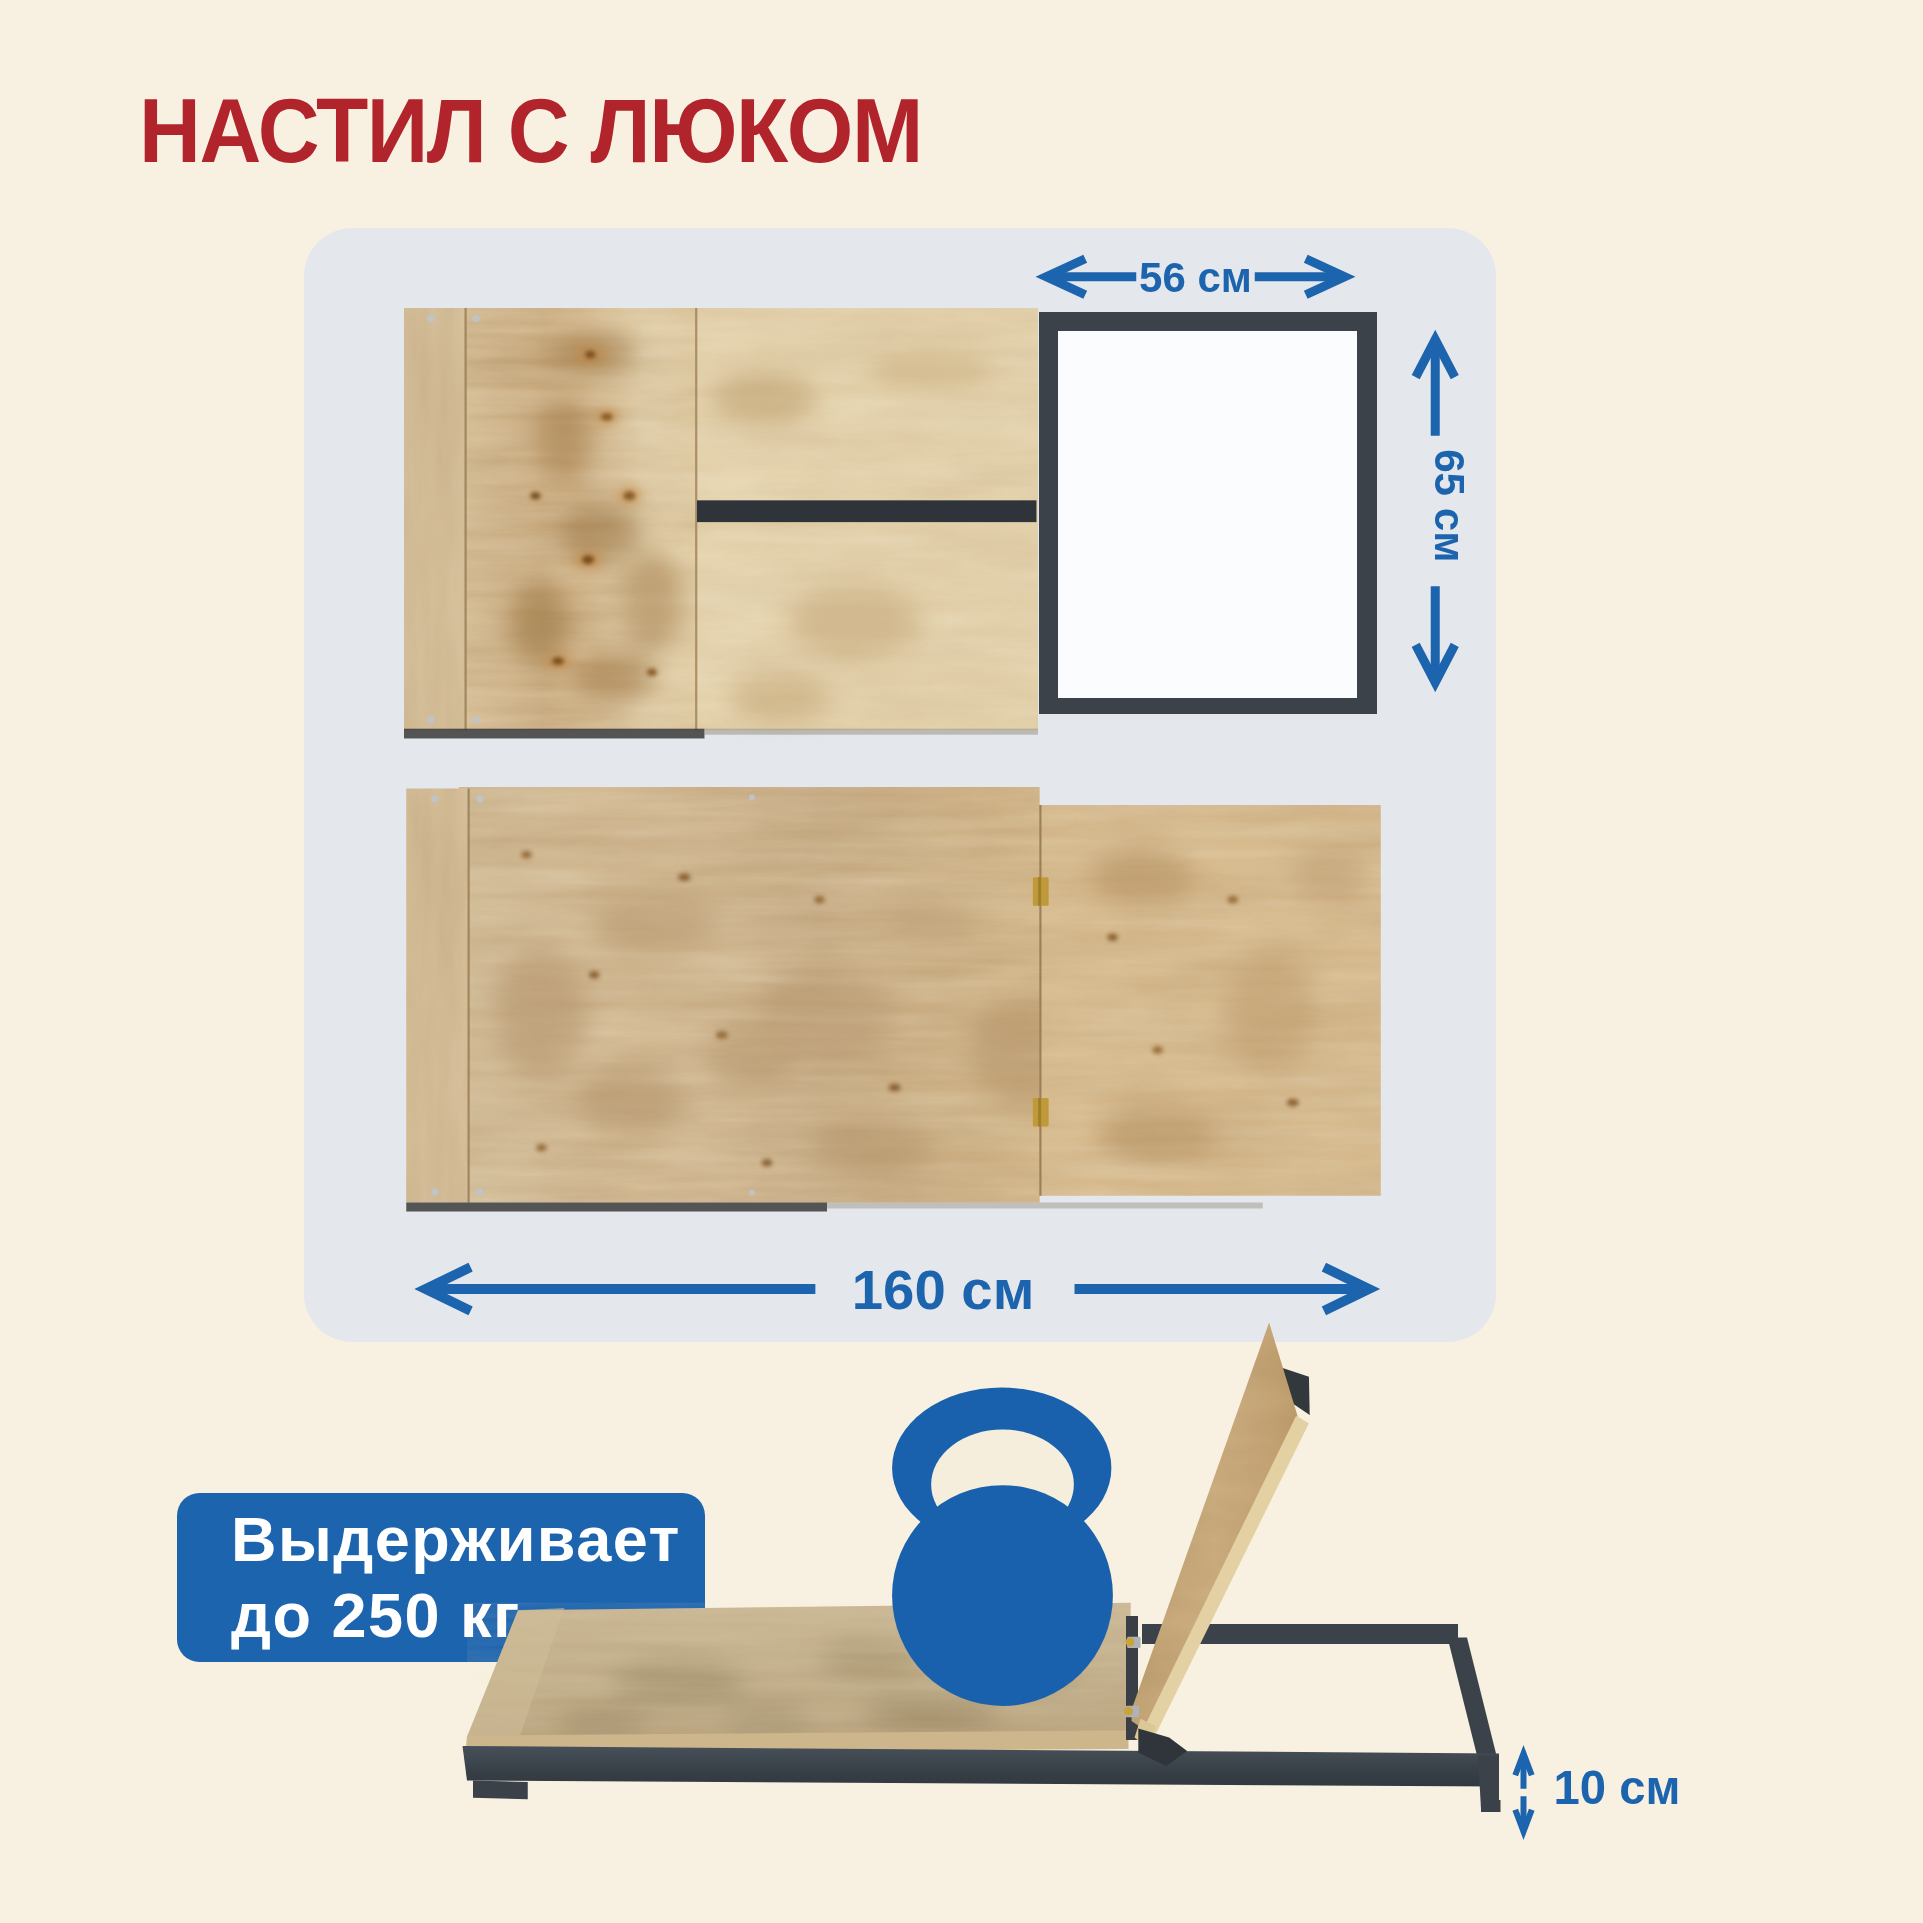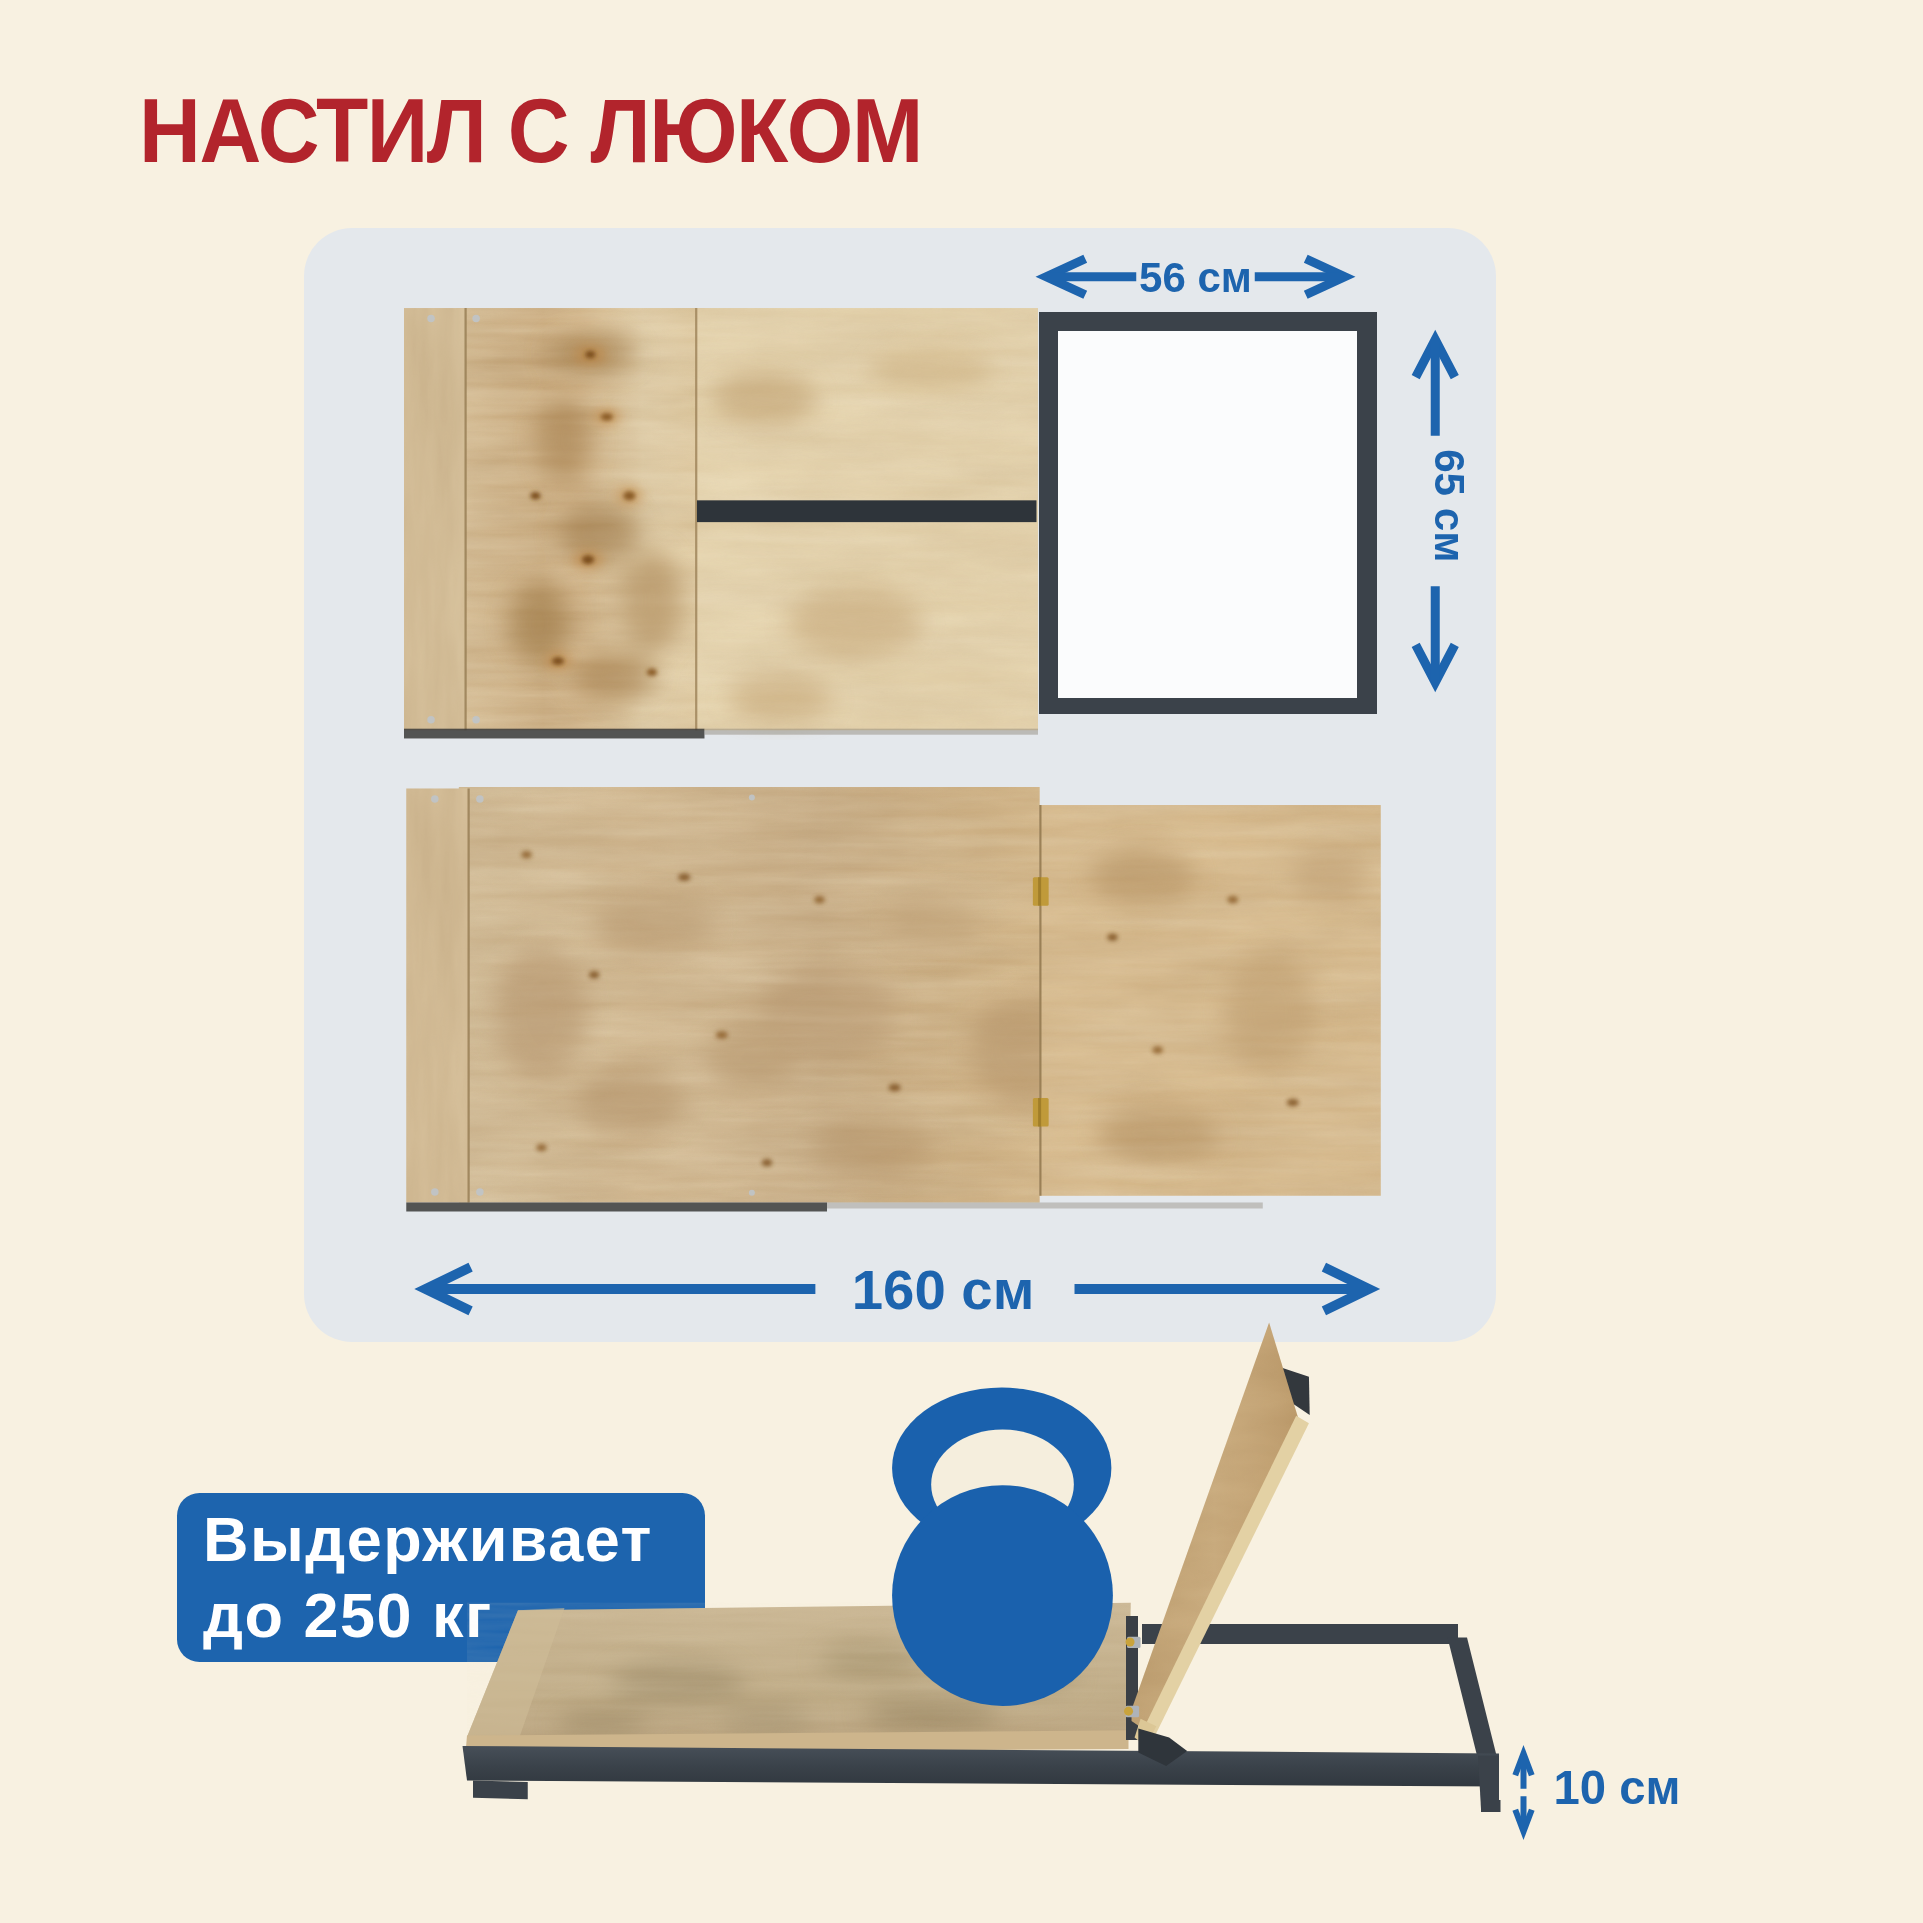--- a/index.html
+++ b/index.html
@@ -229,21 +229,21 @@
     <path d="M86 36 L26 65 L86 94"></path>
     <line x1="28" y1="65" x2="545" y2="65"></line>
     <path d="M1222 36 L1282 65 L1222 94"></path>
     <line x1="890" y1="65" x2="1280" y2="65"></line>
   </g>
   <text x="715" y="91" fill="#1d64ae" font-size="75" font-weight="bold" text-anchor="middle" font-family="Liberation Sans">160 см</text>
 </svg>
 
 <div class="abs" style="left:177px;top:1493px;width:528px;height:169px;border-radius:22.5px;background:#1d64ae;"></div>
 
-<div class="abs" style="left:203px;top:1501px;font-size:63px;font-weight:bold;color:#ffffff;line-height:76px;letter-spacing:1.5px;">Выдерживает<br>до 250 кг</div>
+<div class="abs" style="left:231px;top:1501px;font-size:63px;font-weight:bold;color:#ffffff;line-height:76px;letter-spacing:1.5px;">Выдерживает<br>до 250 кг</div>
 
 <div class="abs" style="left:1142px;top:1624px;width:316px;height:19.5px;background:#3b424a;"></div>
 
 <svg class="abs" style="left:1443px;top:1631px;" width="60" height="132" viewBox="0 0 80 175">
   <polygon points="6,8 32,8 72,168 46,168" fill="#3b424a"></polygon>
 </svg>
 
 <svg class="abs" style="left:451px;top:1593px;" width="1067" height="225" viewBox="0 0 1420 300">
 
   <polygon points="20,192 88,23 905,13 902,185" fill="url(#deckside)"></polygon>

